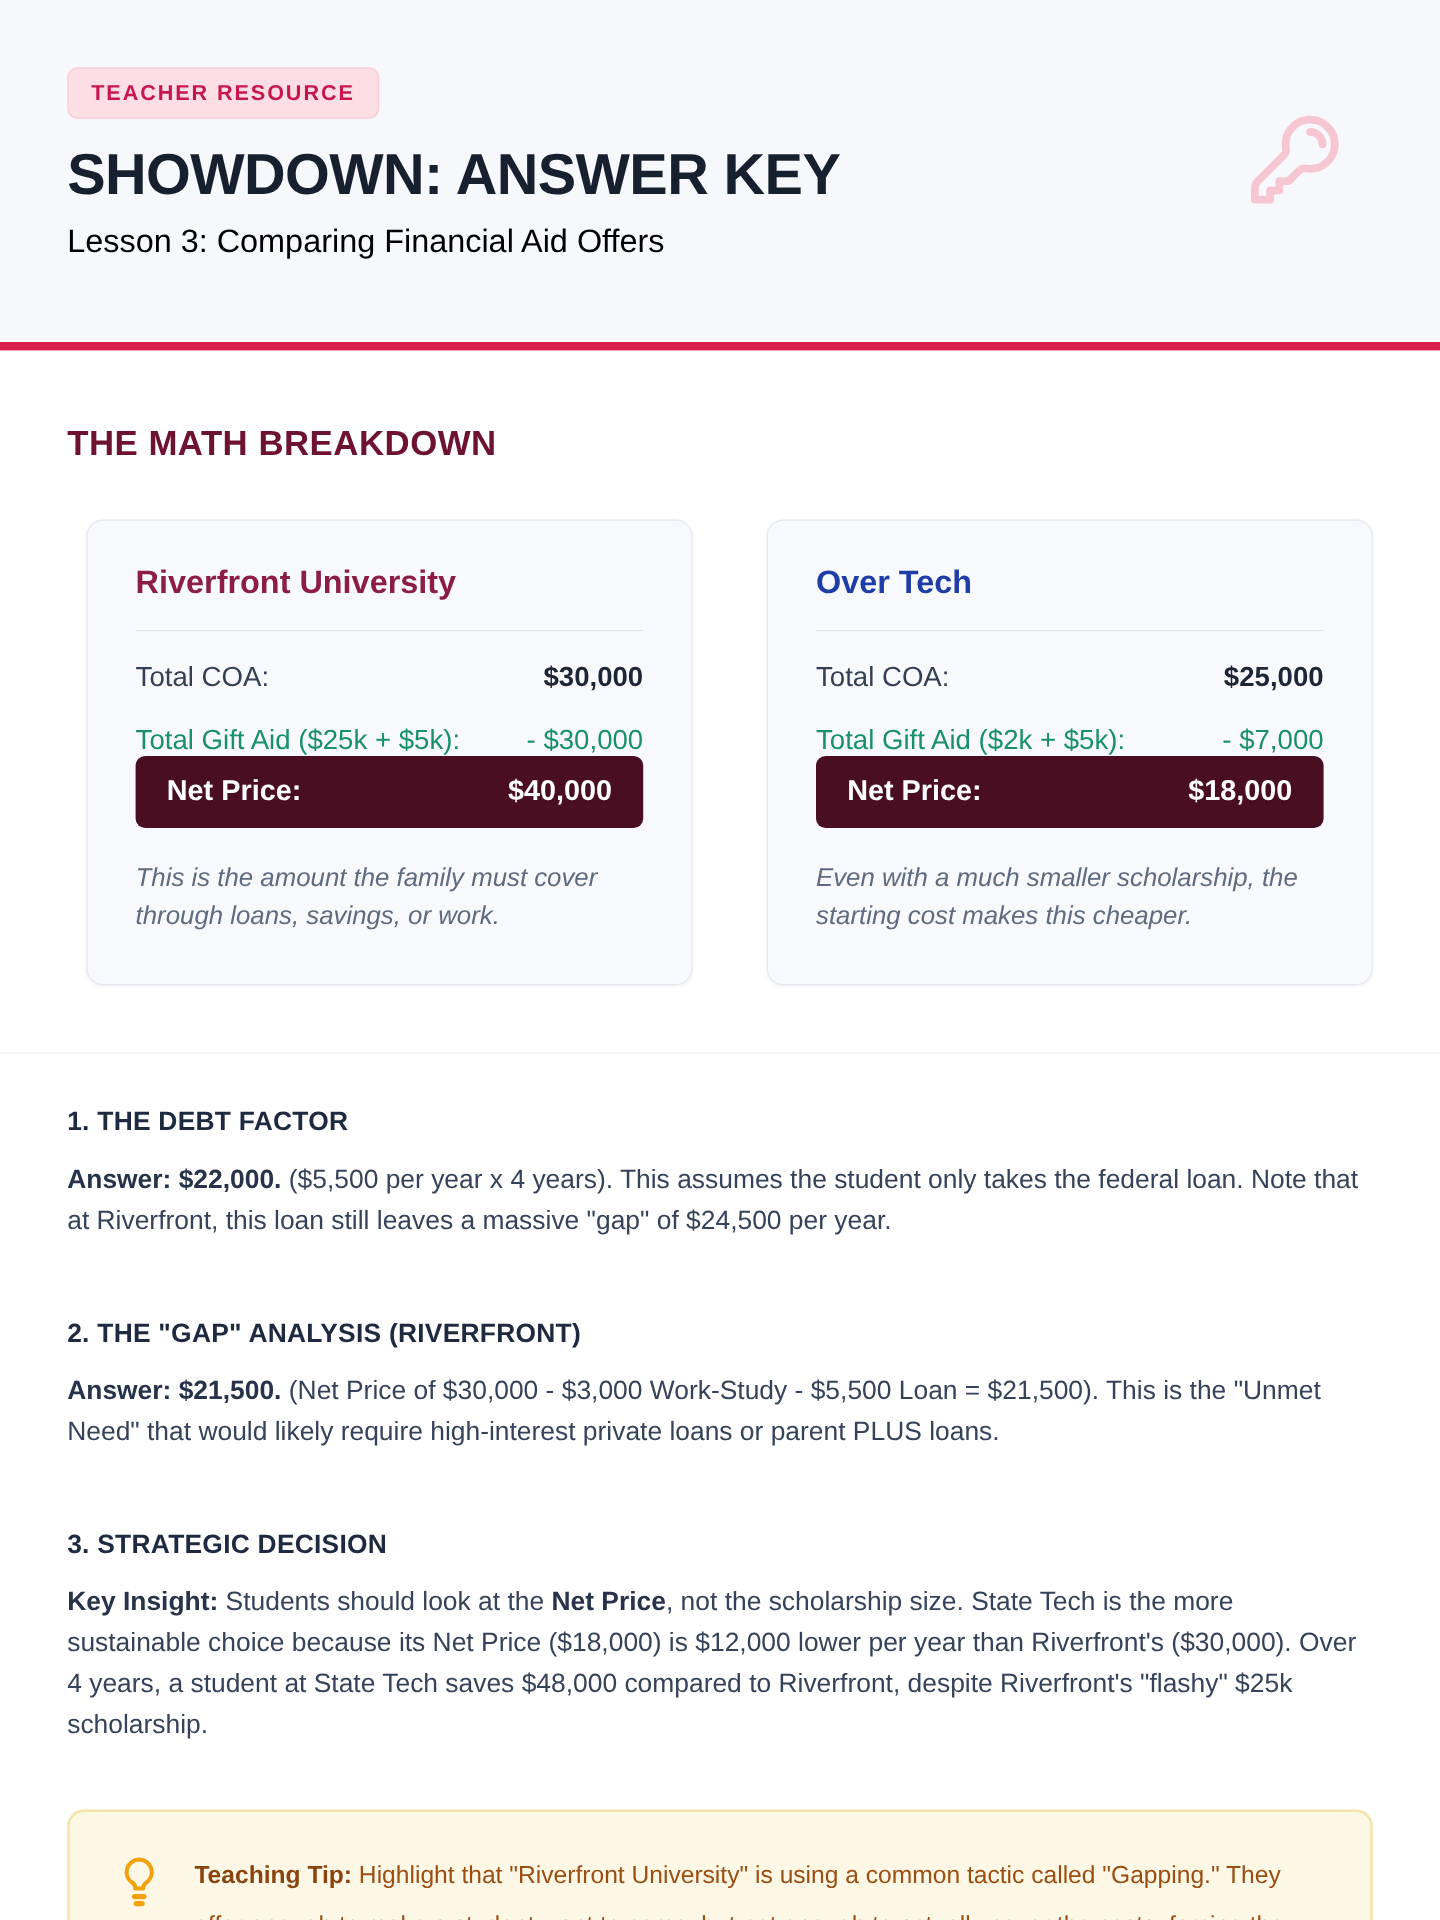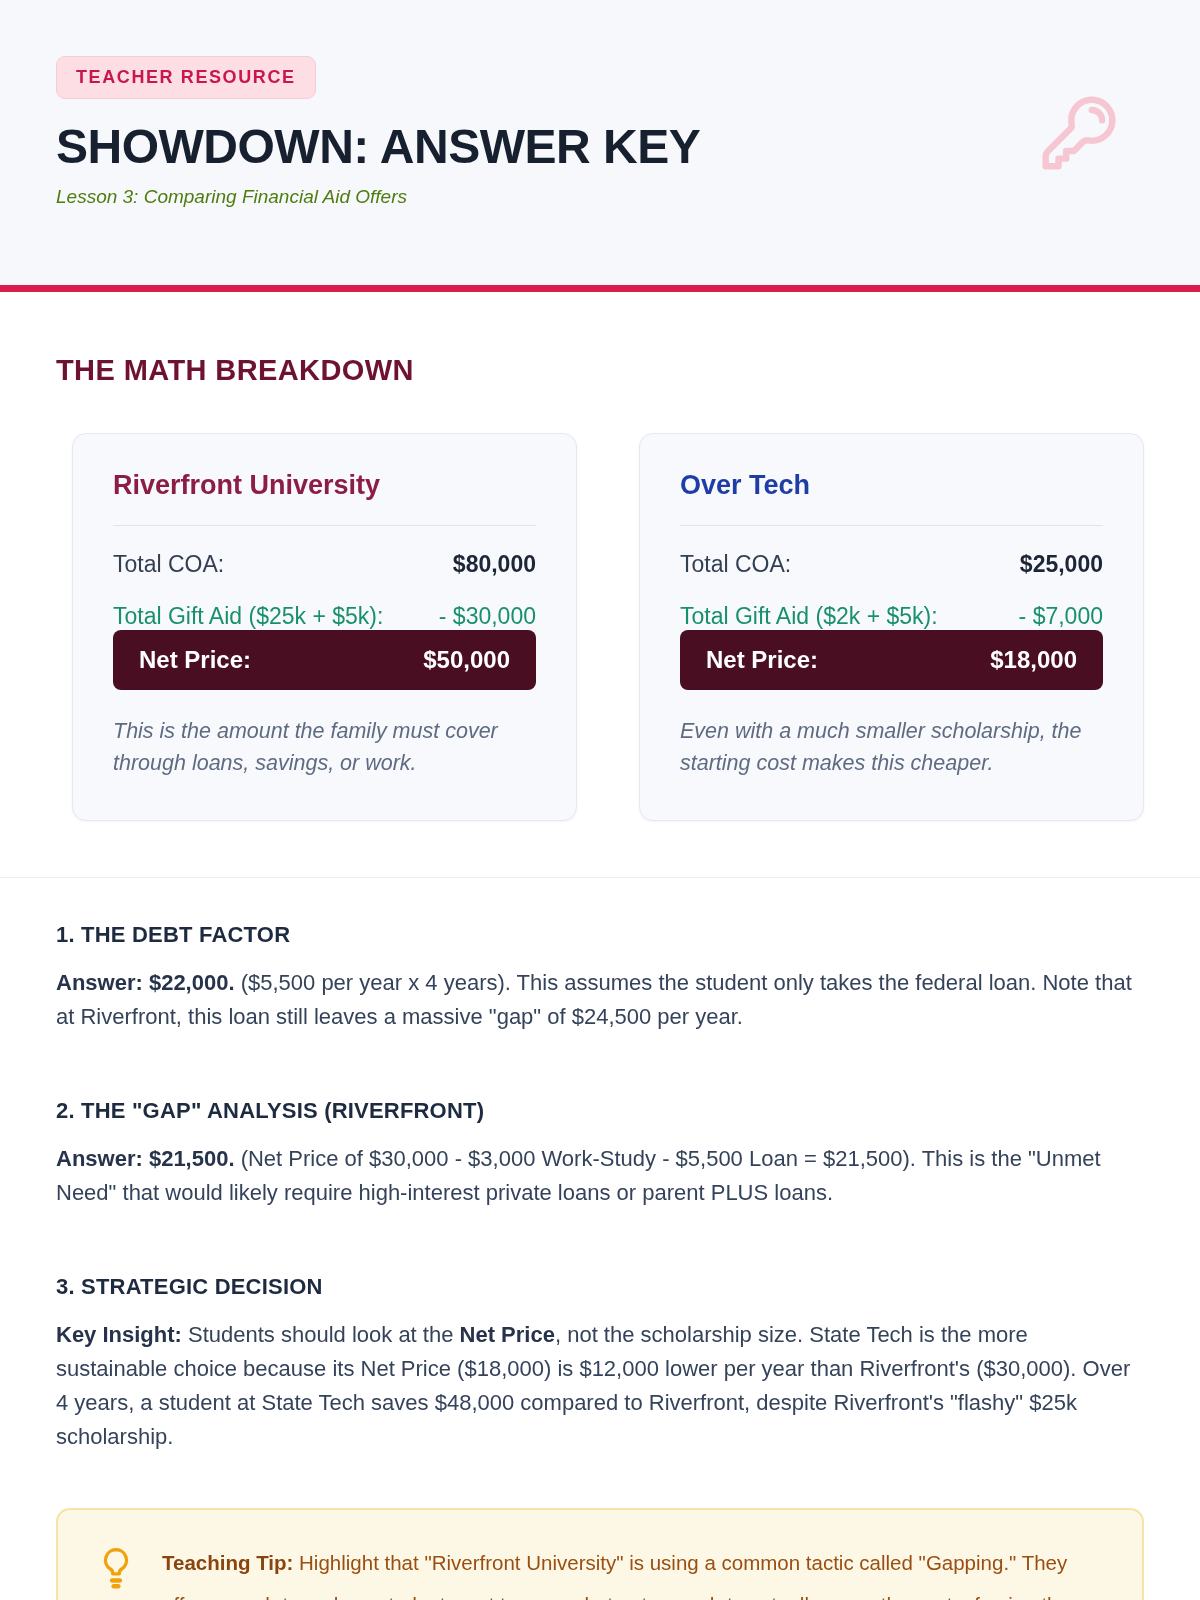--- a/index.html
+++ b/index.html
@@ -32,23 +32,22 @@
   }
   .title {
     margin: 20px 0 0;
     font-size: 48px;
     font-weight: 800;
     letter-spacing: -0.5px;
     color: #16202f;
   }
   .subtitle {
     margin: 12px 0 0;
-    font-size: 19px;
-    font-style: italic;
-    color: #4d7c0f;
+    font-size: 27px;
+    color: #000000;
   }
   .key-icon-wrap {
     position: absolute;
     top: 92px; right: 80px;
     width: 82px; height: 82px;
   }
 
   
   .main { padding: 0 56px; }
 
@@ -154,29 +153,29 @@
 
   <h2 class="math-heading">THE MATH BREAKDOWN</h2>
 
   <div class="cards">
 
     <div class="card">
       <h3 class="card-name" style="color: rgb(140, 29, 69);">Riverfront University</h3>
       <hr class="card-divider">
       <div class="row">
         <span class="label">Total COA:</span>
-        <span class="value">$80,000</span>
+        <span class="value">$30,000</span>
       </div>
       <div class="row gift">
         <span class="label">Total Gift Aid ($25k + $5k):</span>
         <span class="value">- $30,000</span>
       </div>
       <div class="netbar">
         <span>Net Price:</span>
-        <span>$50,000</span>
+        <span>$40,000</span>
       </div>
       <p class="card-note">This is the amount the family must cover through loans, savings, or work.</p>
     </div>
 
     <div class="card">
       <h3 class="card-name" style="color: rgb(31, 61, 166);">Over Tech</h3>
       <hr class="card-divider">
       <div class="row">
         <span class="label">Total COA:</span>
         <span class="value">$25,000</span>

